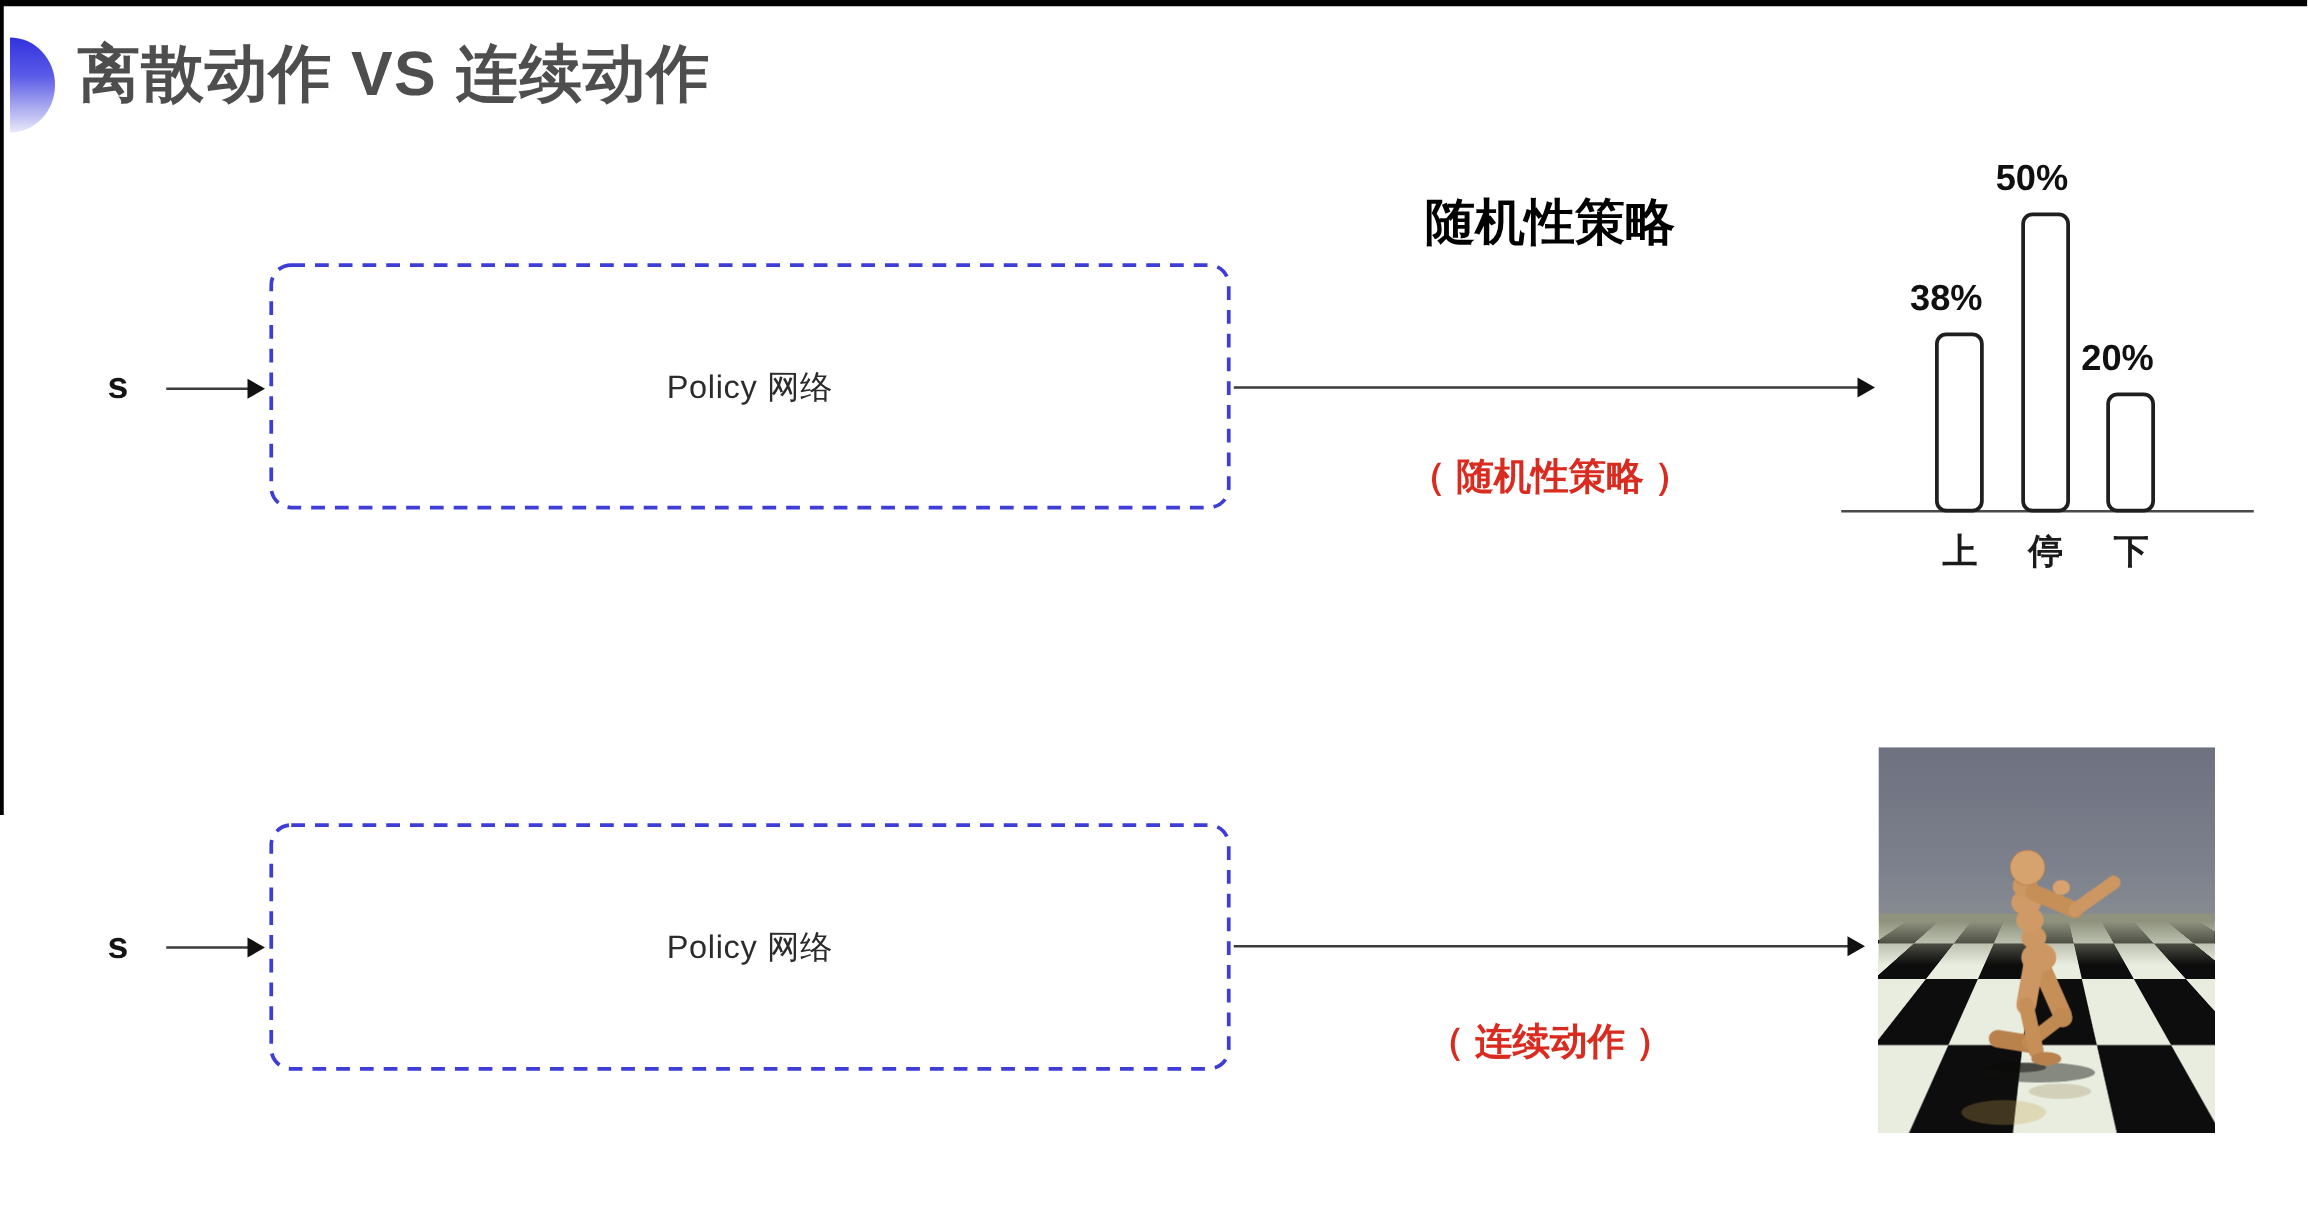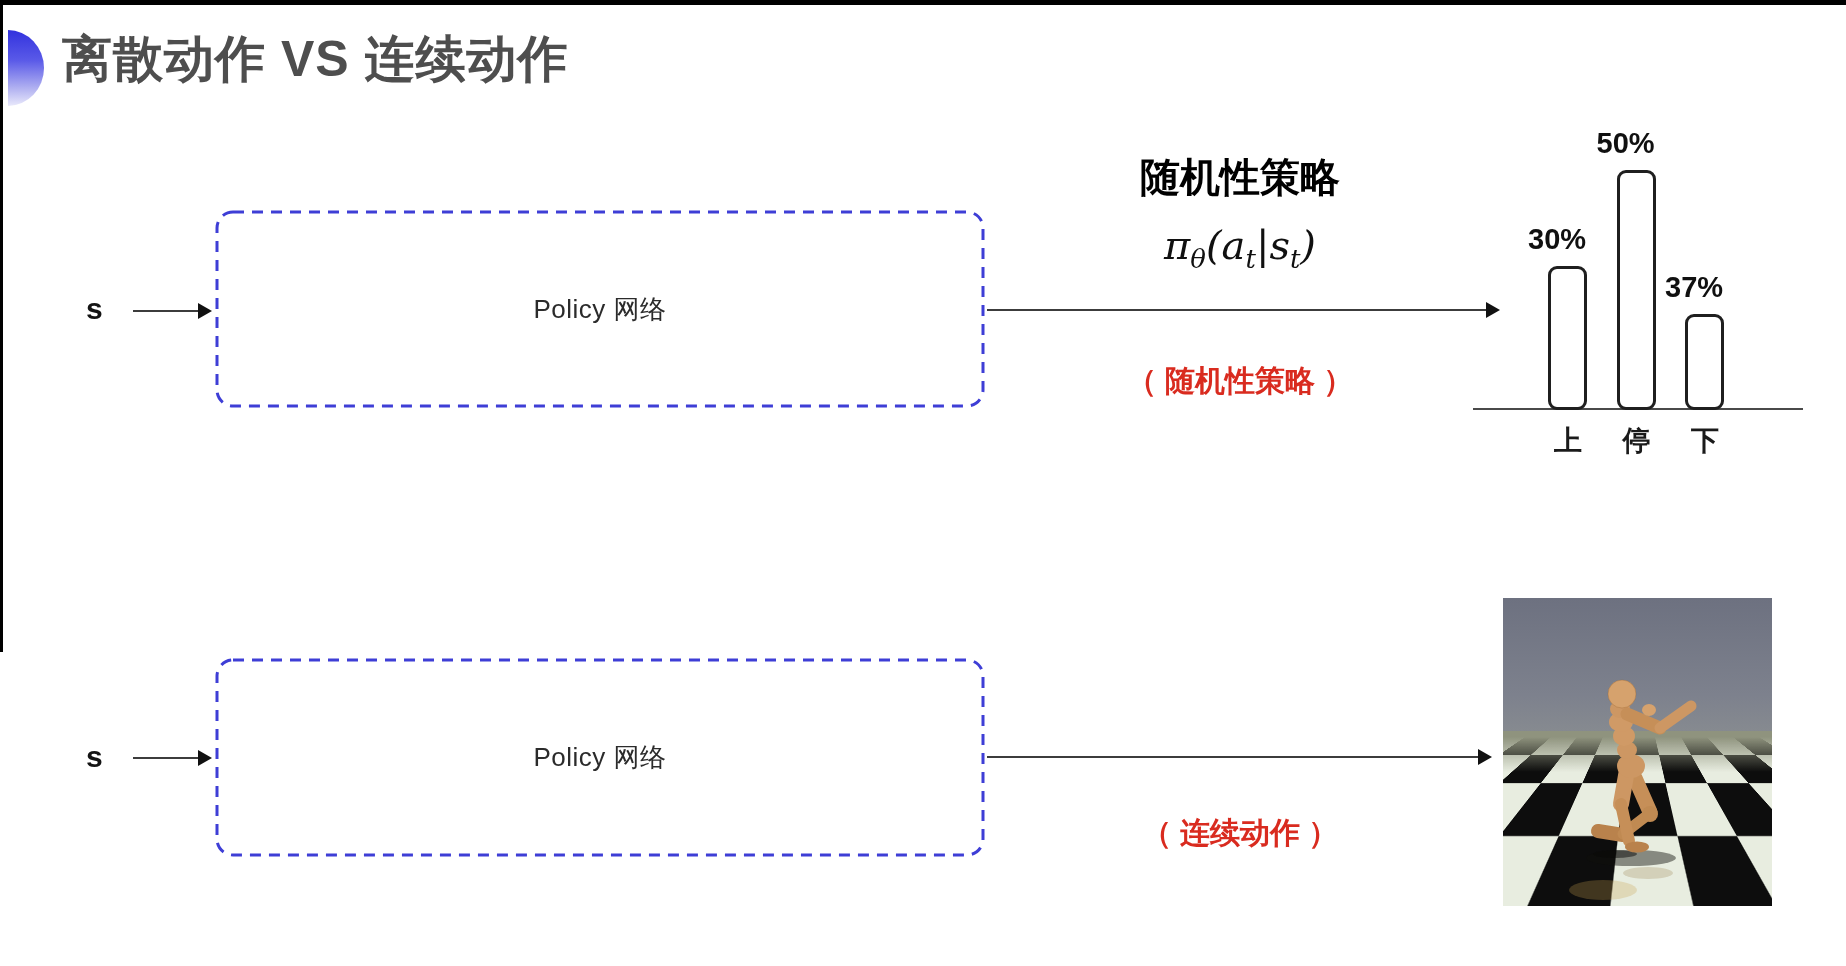--- a/index.html
+++ b/index.html
@@ -127,34 +127,33 @@
     <svg viewBox="0 0 770 198">
       <rect x="2" y="2" width="766" height="194" rx="16" fill="#ffffff" stroke="#3e3ed6" stroke-width="3" stroke-dasharray="11 8"></rect>
     </svg>
     <span class="box-label">Policy 网络</span>
   </div>
 
   <div class="arrow arrow-out-top"></div>
 
   <div class="policy-title pt-top">随机性策略</div>
 
-  <div class="formula f-top"><span>π</span><sub>θ</sub><span>(</span><span>a</span><sub>t</sub><span>|</span><span>s</span><sub>t</sub><span>)</span></div>
 
   <div class="action-note an-top" style="color: rgb(217, 43, 31);">（ 随机性策略 ）</div>
 
   <div class="chart">
     <div class="baseline"></div>
   <div class="bar" style="left: 75px; height: 144px;"></div>
-      <div class="bar-value" style="left: 55px; bottom: 217px;">30%</div>
+      <div class="bar-value" style="left: 55px; bottom: 217px;">38%</div>
       <div class="bar-cat" style="left: 55px;">上</div>
       <div class="bar" style="left: 143.5px; height: 240px;"></div>
       <div class="bar-value" style="left: 123.5px; bottom: 313px;">50%</div>
       <div class="bar-cat" style="left: 123.5px;">停</div>
       <div class="bar" style="left: 212px; height: 96px;"></div>
-      <div class="bar-value" style="left: 192px; bottom: 169px;">37%</div>
+      <div class="bar-value" style="left: 192px; bottom: 169px;">20%</div>
       <div class="bar-cat" style="left: 192px;">下</div>
     </div>
 
   <div class="state-label s-bottom">s</div>
   <div class="arrow arrow-s-bottom"></div>
 
   <div class="policy-box box-bottom">
     <svg viewBox="0 0 770 199">
       <rect x="2" y="2" width="766" height="195" rx="16" fill="#ffffff" stroke="#3e3ed6" stroke-width="3" stroke-dasharray="11 8"></rect>
     </svg>

